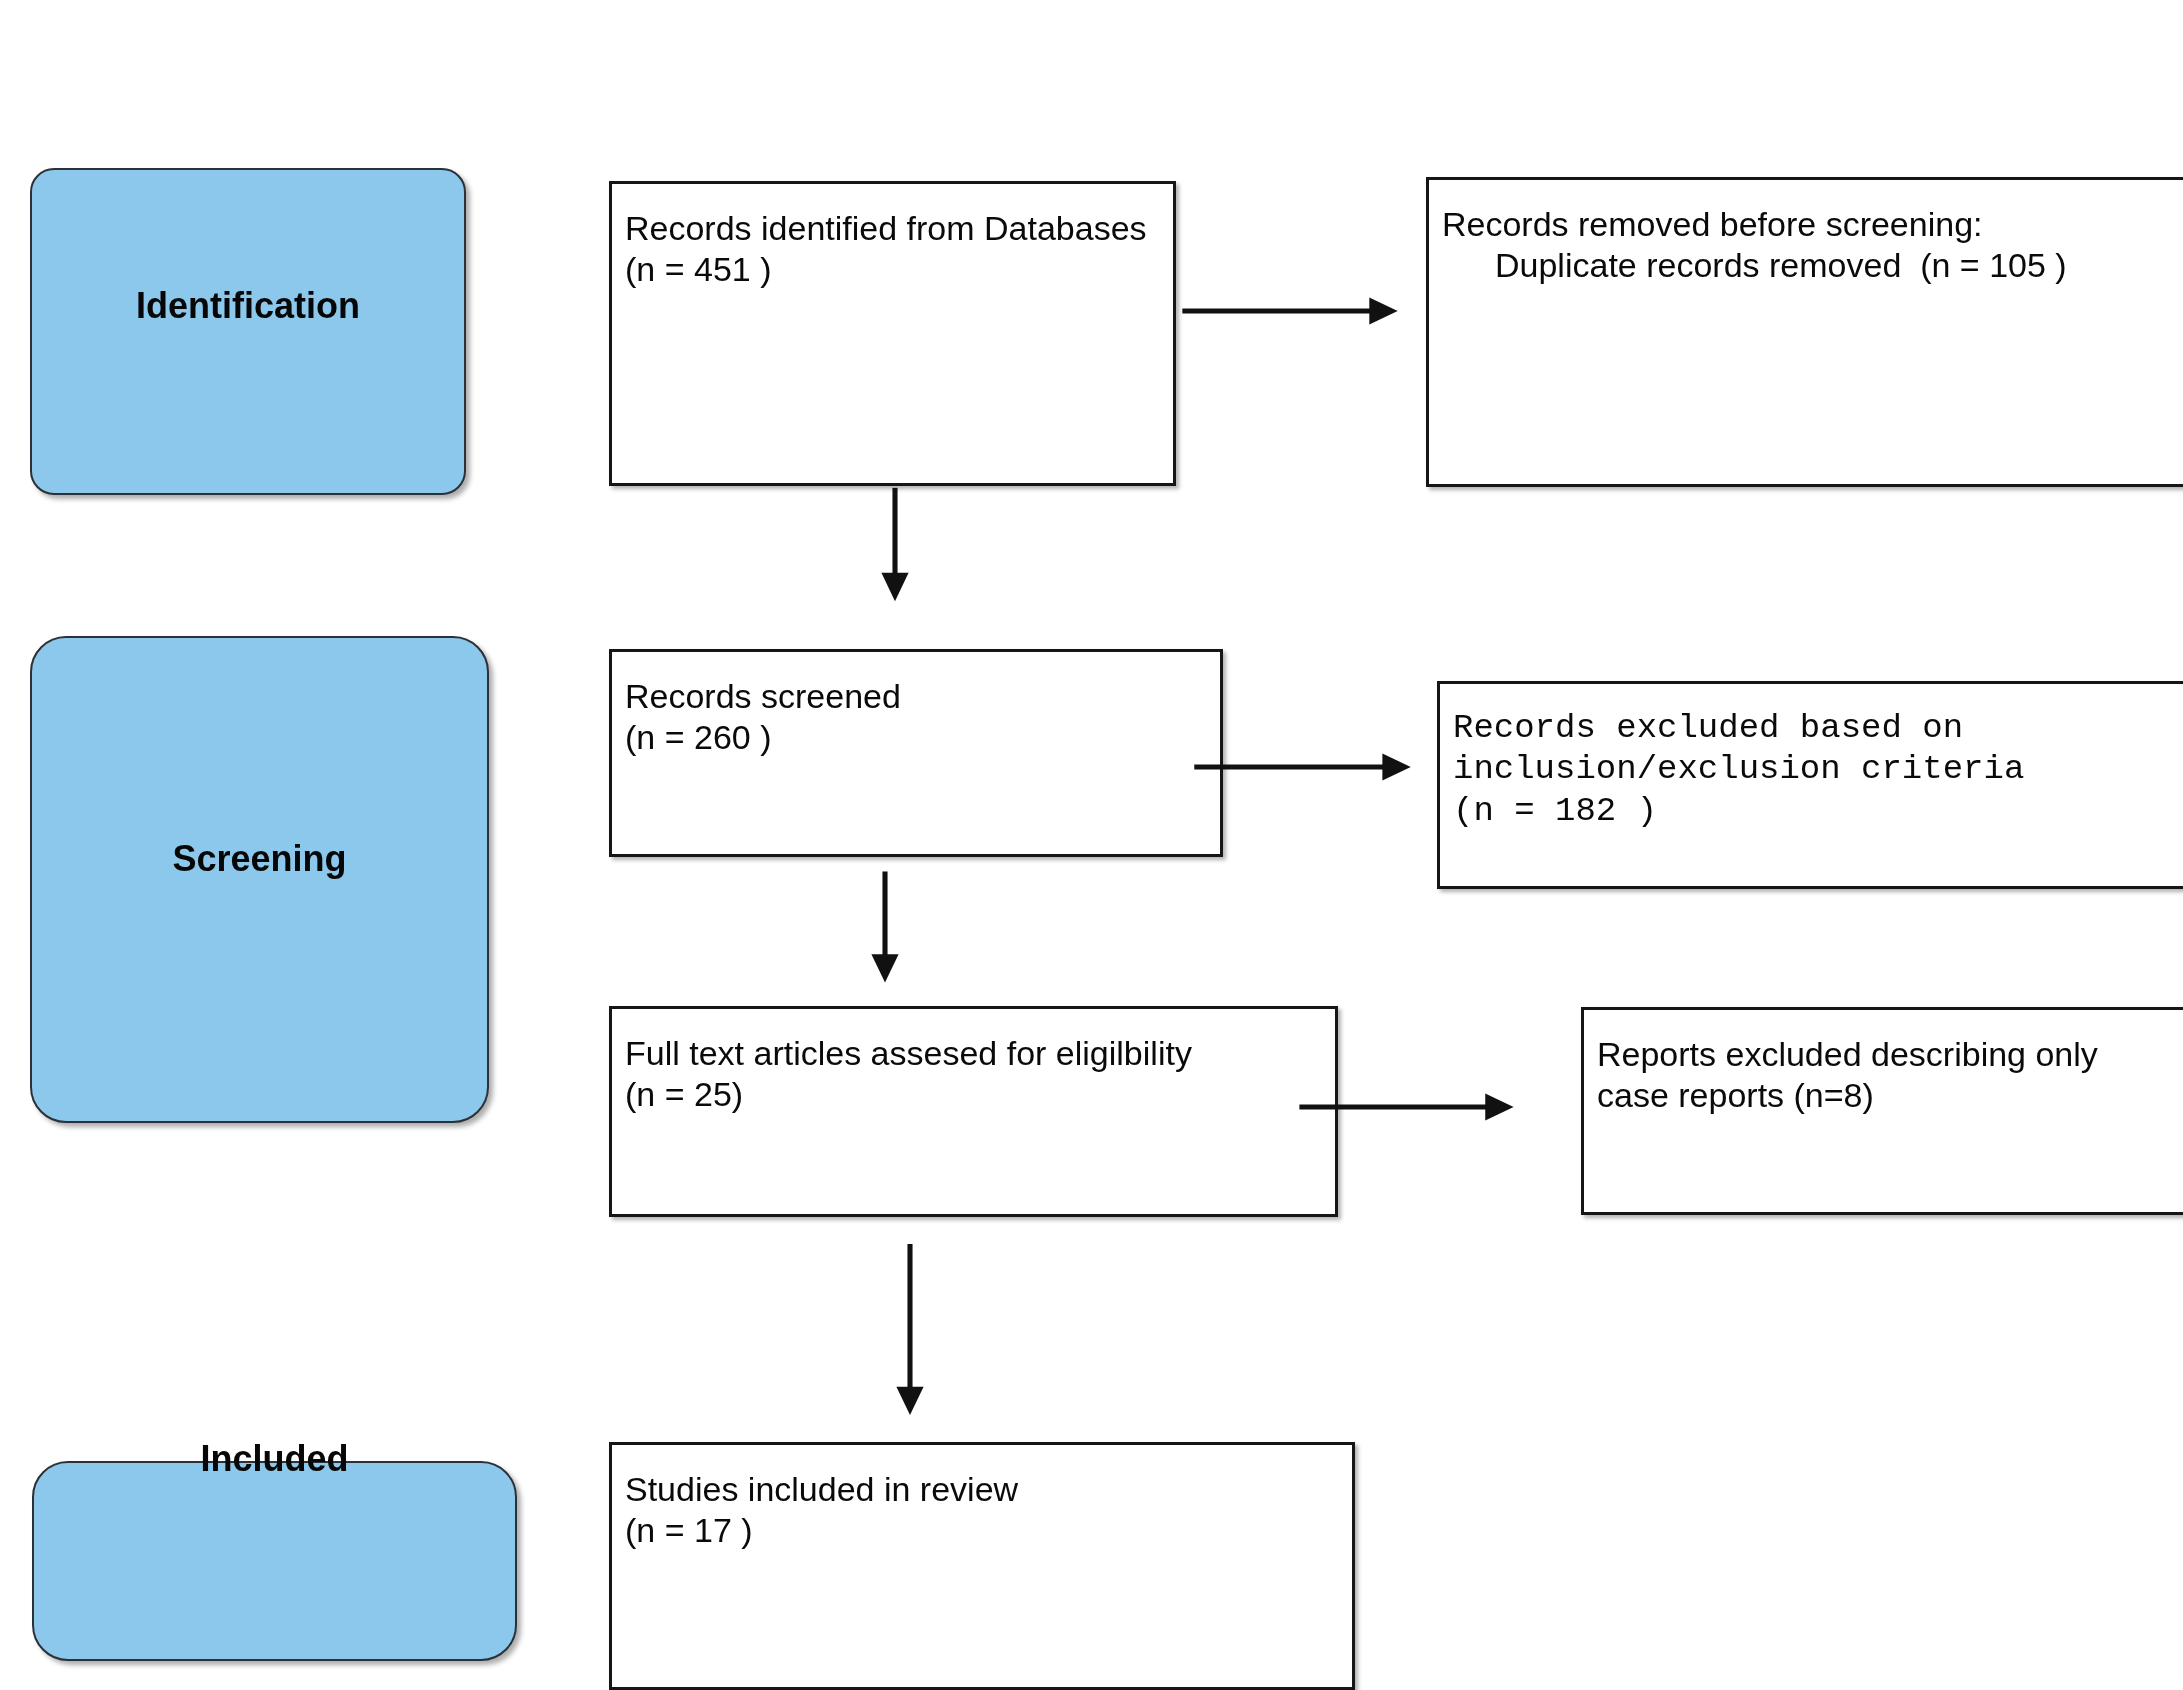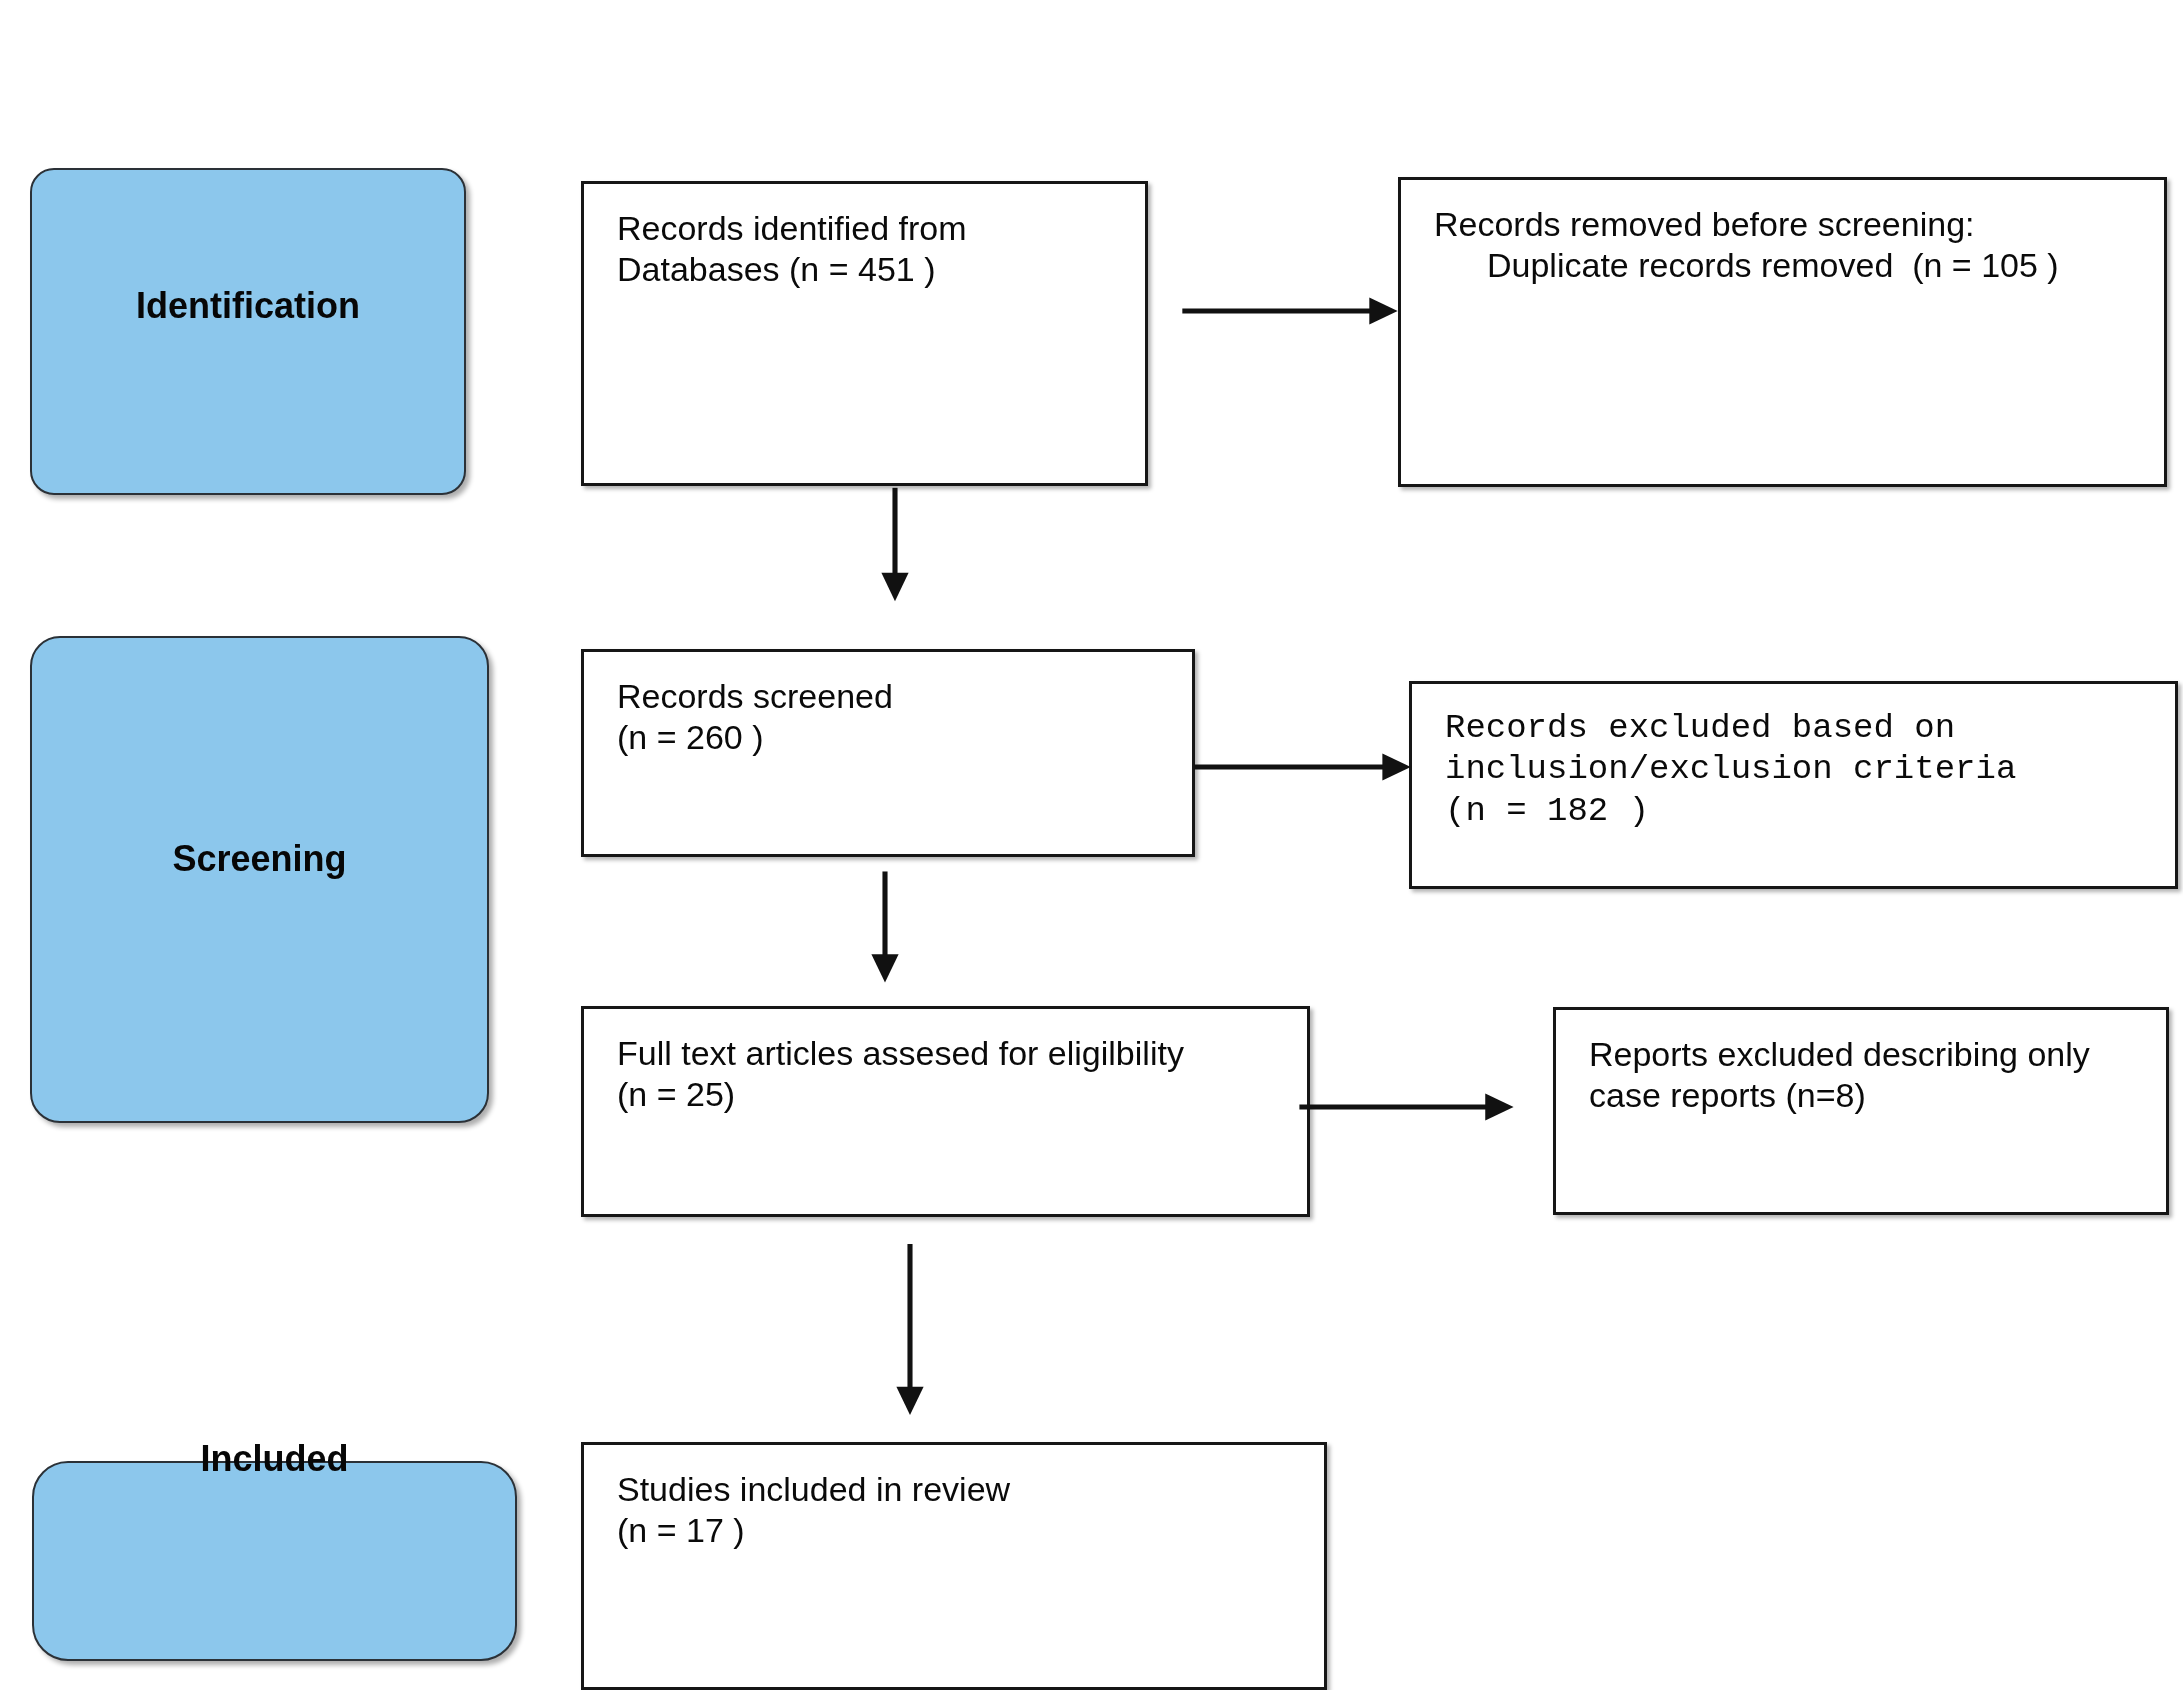--- a/index.html
+++ b/index.html
@@ -66,39 +66,39 @@
     width: 436px; height: 327px;
     align-items: center;
     border-radius: 24px;
   }
   #stage-identification .stage-label { transform: translateY(-26.4px); }
 
   #stage-screening {
     left: 30px;  top: 636px;
     width: 459px; height: 487px;
     align-items: center;
-    border-radius: 30px;
   }
   #stage-screening .stage-label { transform: translateY(-20.7px); }
 
   #stage-included {
     left: 32px;  top: 1461px;
     width: 485px; height: 200px;
     align-items: flex-start;
   }
   #stage-included .stage-label { transform: translateY(-22px); }
 
   
   .content-box {
     position: absolute;
     background: #ffffff;
     border: 3.4px solid #161616;
     box-sizing: border-box;
     box-shadow: 3.4px 3.4px 4px rgba(0,0,0,0.30);
-    padding: 24px 17px 0 33px;
+    padding: 24px 17px 0 13px;
+    margin-left: 28px;
   }
   .content-text {
     font-size: 34px;
     line-height: 1.22;
     color: #0a0a0a;
     white-space: pre-wrap;
   }
   .indent {
     display: block;
     padding-left: 53px;

